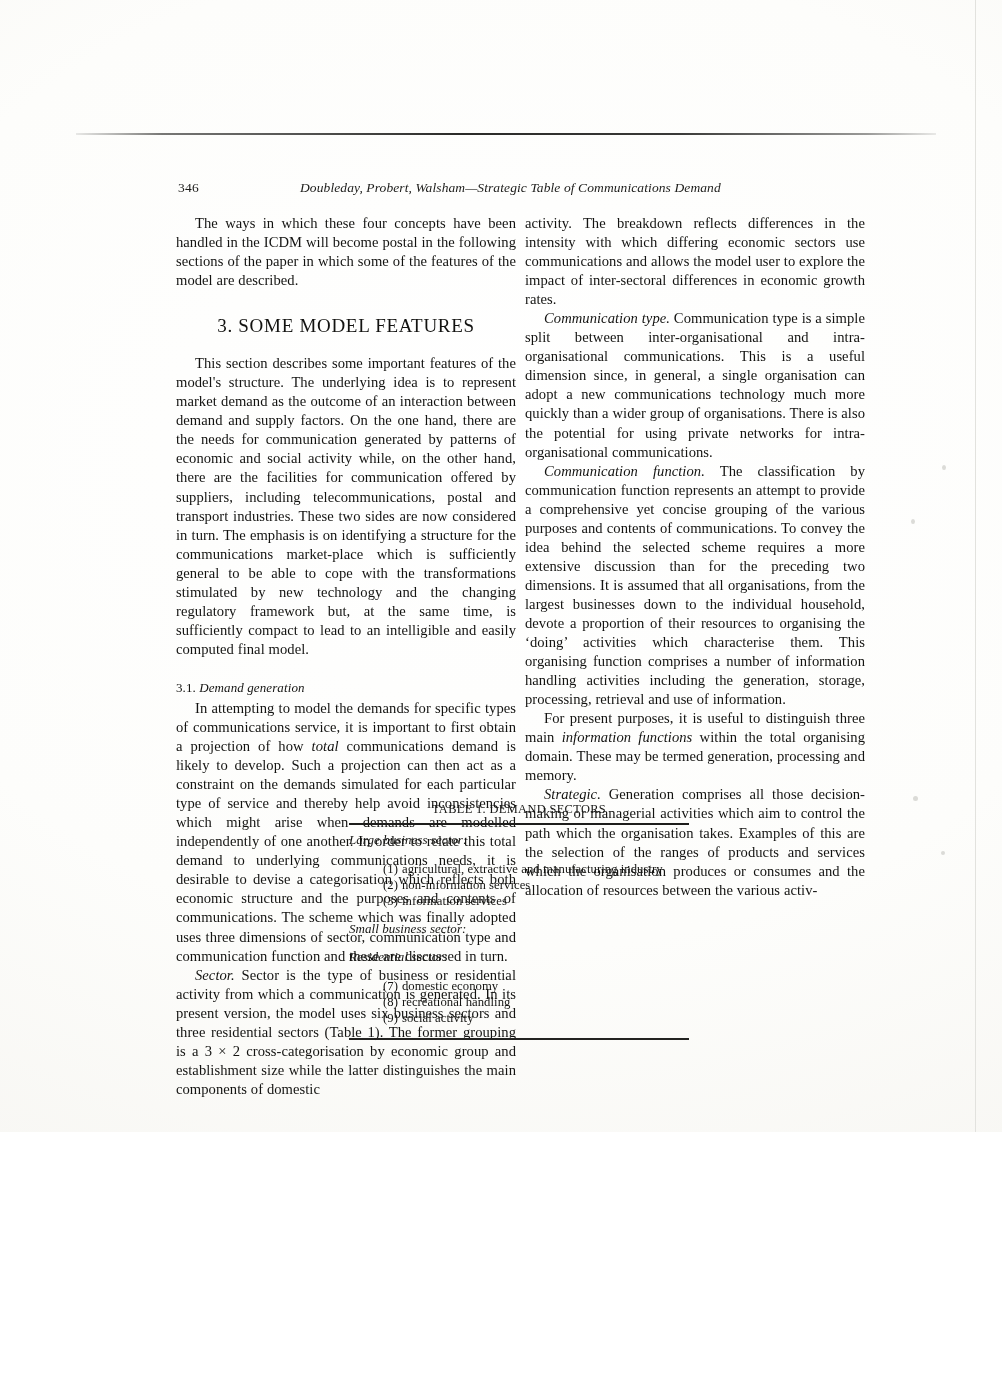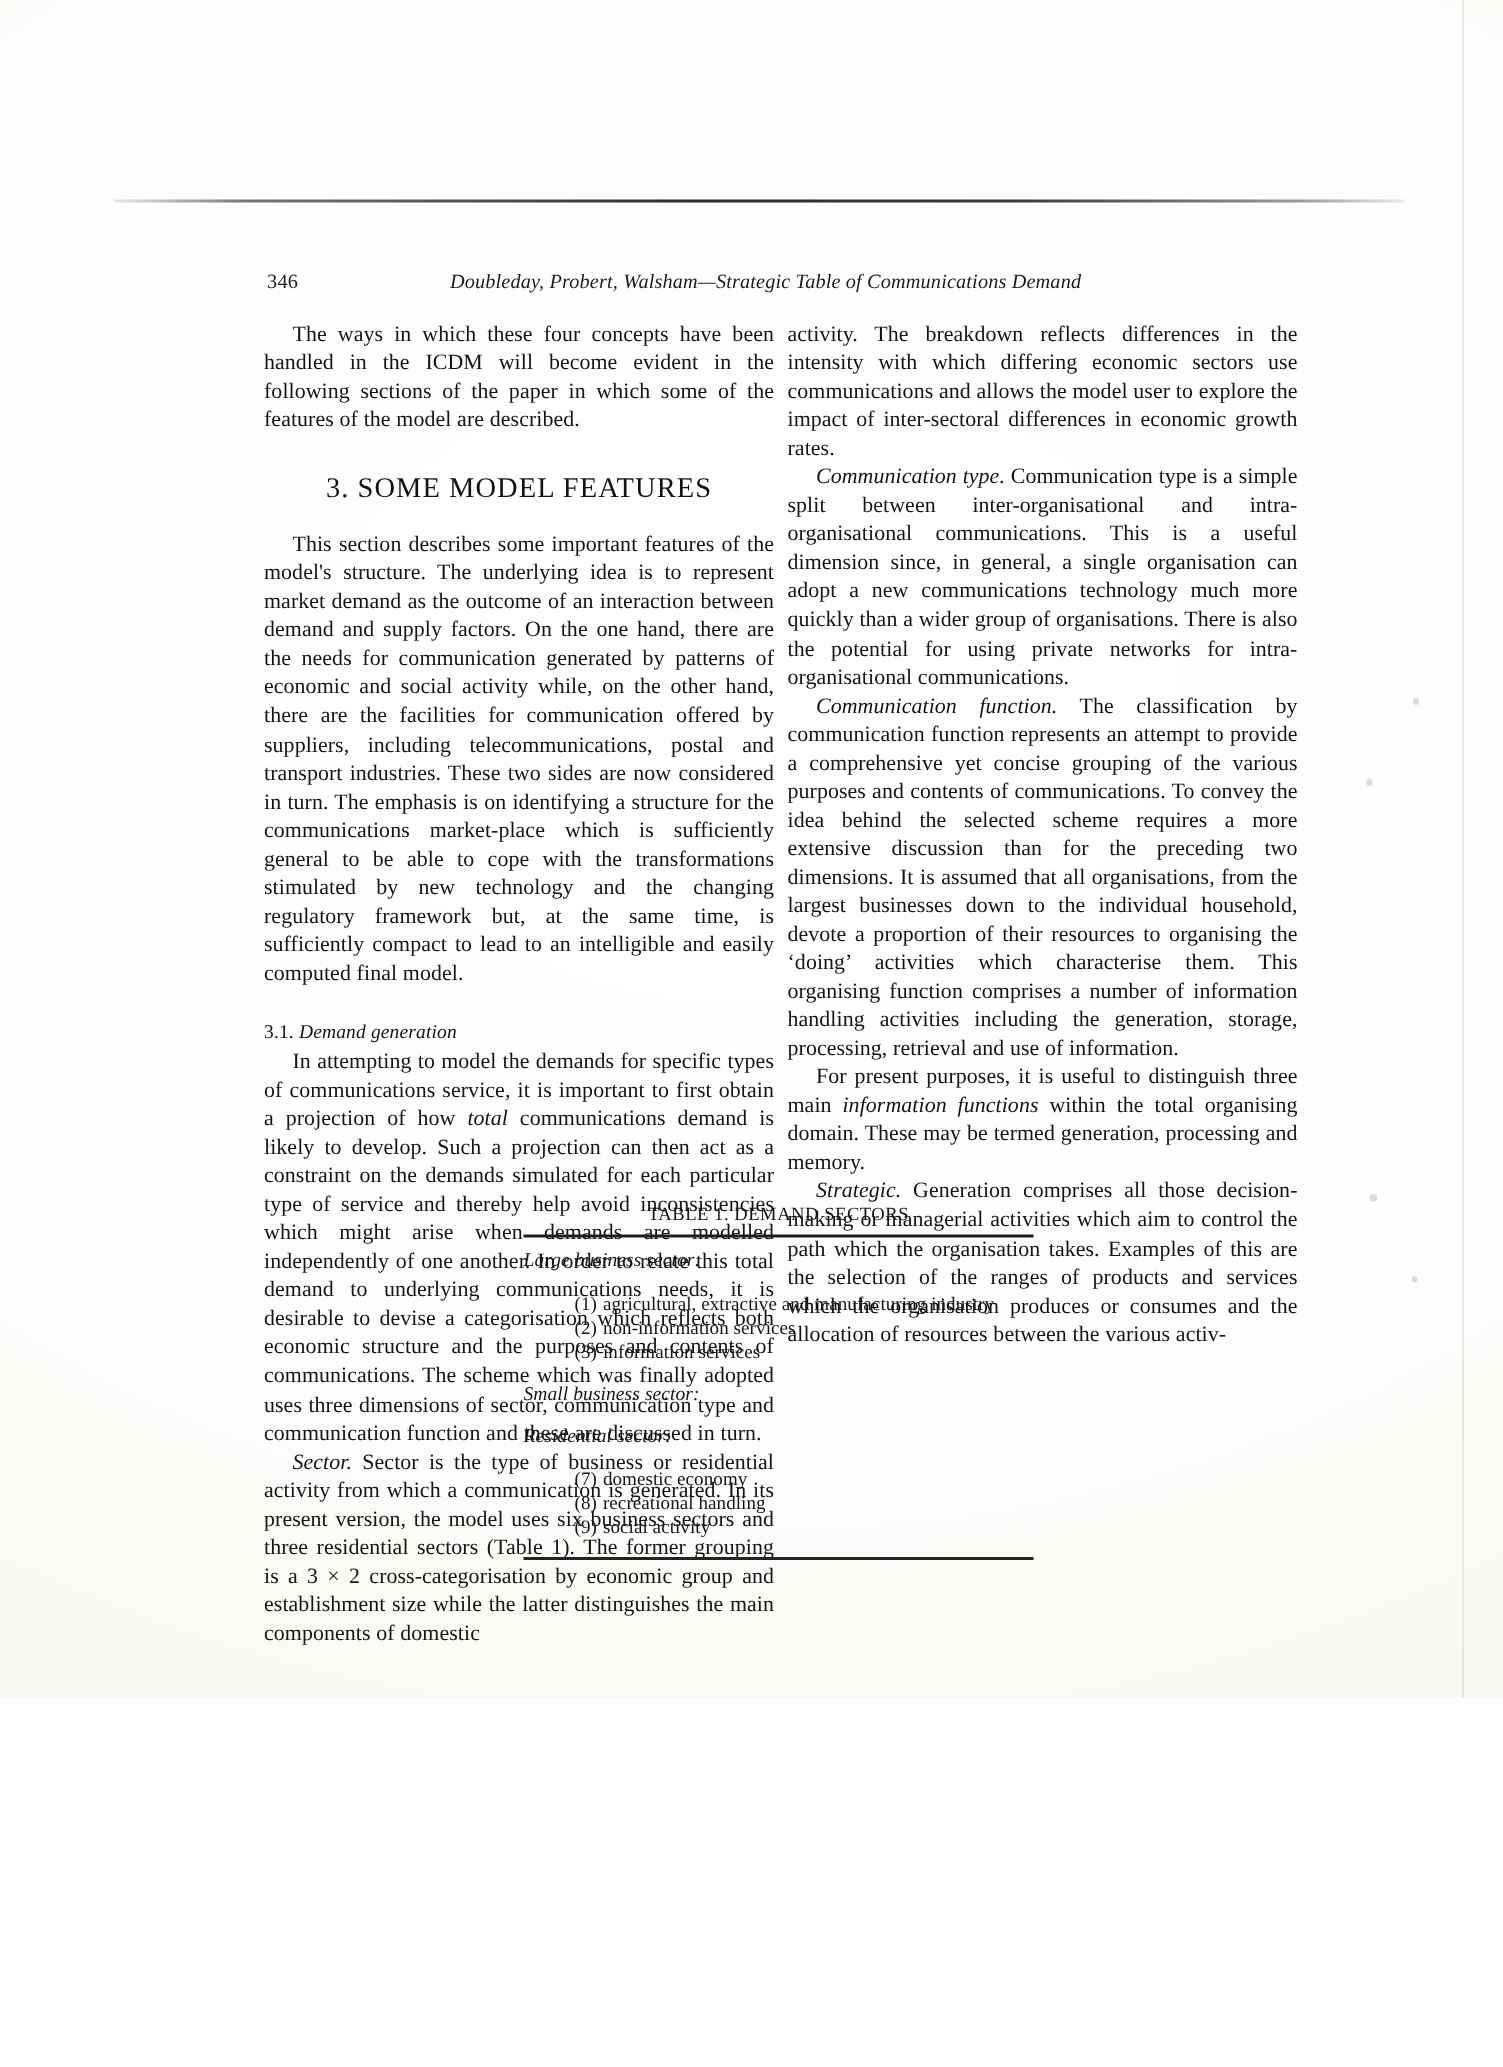--- a/index.html
+++ b/index.html
@@ -191,21 +191,21 @@
 
   <div id="running-head">
     <div id="folio">346</div>
     <div id="head-title">Doubleday, Probert, Walsham—Strategic Table of Communications Demand</div>
   </div>
 
   <div id="columns">
 
     <div class="col" id="col-left">
 
-      <p class="body indent">The ways in which these four concepts have been handled in the ICDM will become evident in the following sections of the paper in which some of the features of the model are described.</p>
+      <p class="body indent">The ways in which these four concepts have been handled in the ICDM will become postal in the following sections of the paper in which some of the features of the model are described.</p>
 
       <h2 class="section-head">3. SOME MODEL FEATURES</h2>
 
       <p class="body indent">This section describes some important features of the model's structure. The underlying idea is to represent market demand as the outcome of an interaction between demand and supply factors. On the one hand, there are the needs for communication generated by patterns of economic and social activity while, on the other hand, there are the facilities for communication offered by suppliers, including telecommunications, postal and transport industries. These two sides are now considered in turn. The emphasis is on identifying a structure for the communications market-place which is sufficiently general to be able to cope with the transformations stimulated by new technology and the changing regulatory framework but, at the same time, is sufficiently compact to lead to an intelligible and easily computed final model.</p>
 
       <h3 class="sub-head">
         <span class="num">3.1.</span>
         <span class="ttl">Demand generation</span>
       </h3>
 

